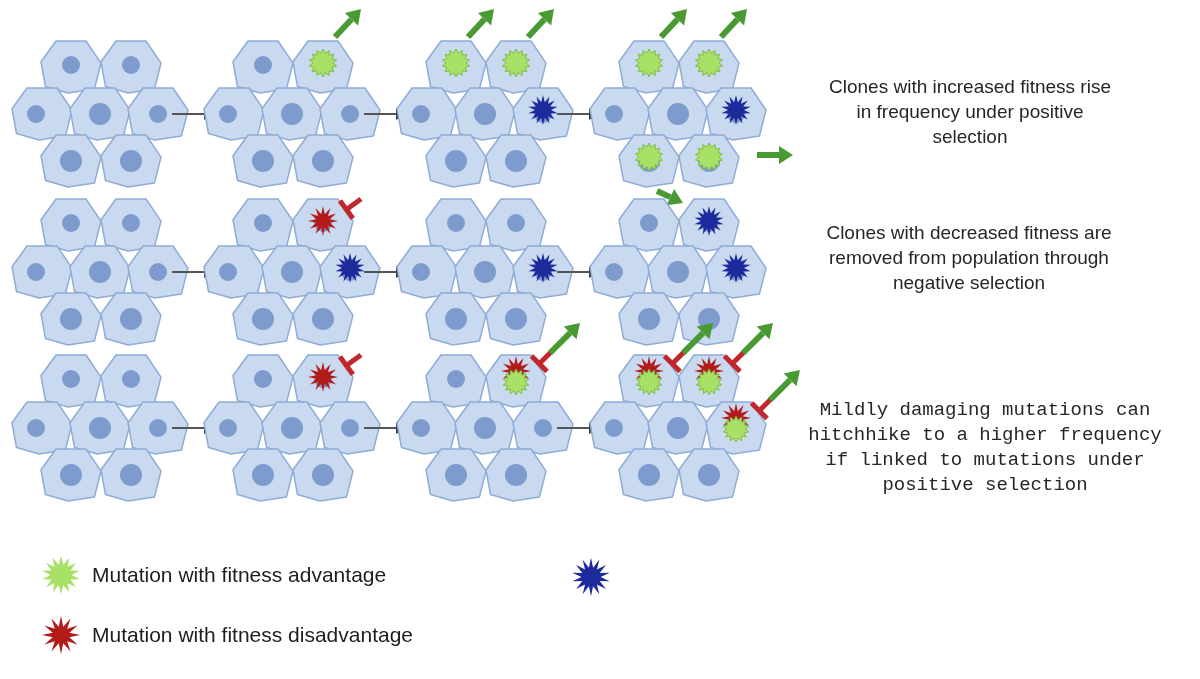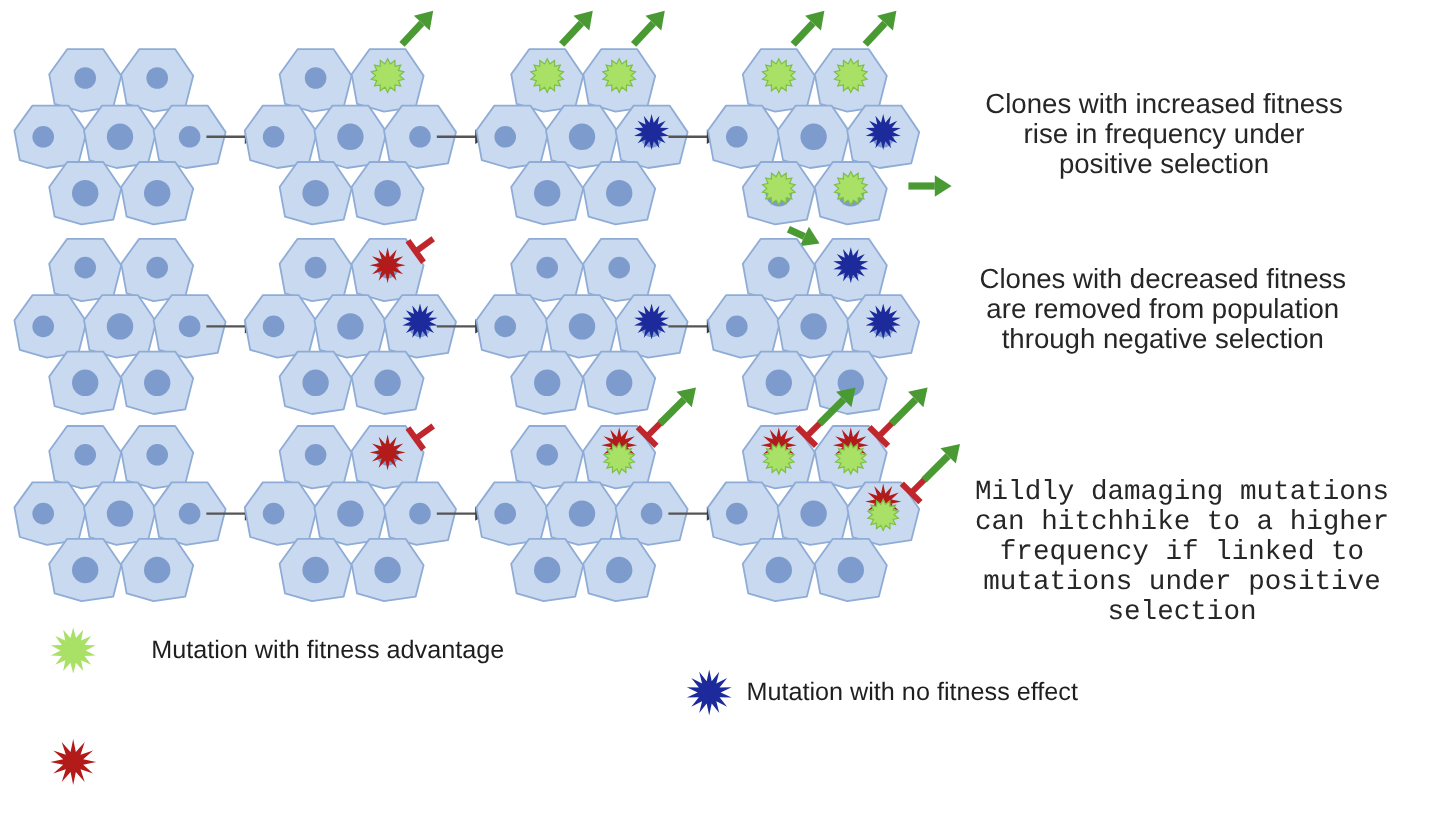--- a/index.html
+++ b/index.html
@@ -1,27 +1,27 @@
 <!DOCTYPE html>
 <html><head>
   <meta charset="utf-8">
   <style>
     html, body { margin: 0; padding: 0; background: #ffffff; }
     body { width: 1200px; height: 679px; position: relative; overflow: hidden;
            font-family: "Liberation Sans", "DejaVu Sans", sans-serif; }
     #diagram { position: absolute; left: 0; top: 0; width: 1200px; height: 679px; }
     .caption { position: absolute; text-align: center; color: #262626;
-               font-size: 23px; line-height: 25px; }
+               font-size: 19px; line-height: 25px; }
     .cap-1 { left: 820px; top: 74px; width: 300px; }
     .cap-2 { left: 804px; top: 220px; width: 330px; }
     .cap-3 { left: 795px; top: 398px; width: 380px; font-family: Liberation Mono, monospace; }
     .legend-item { position: absolute; display: flex; align-items: center; }
     .legend-item svg { width: 46px; height: 46px; margin-right: 8px; }
     .legend-label { font-size: 21px; color: #1e1e1e; }
-    .leg-adv { left: 38px; top: 519px; gap: 34px; }
+    .leg-adv { left: 38px; top: 552px; }
     .leg-dis { left: 38px; top: 612px; }
     .leg-neu { left: 568px; top: 554px; }
   </style>
 </head>
 <body>
 
 <svg id="diagram" xmlns="http://www.w3.org/2000/svg" viewBox="0 0 1200 679">
     <g>
       <g>
         <g>
@@ -524,19 +524,19 @@
 <div class="legend-item leg-adv">
   <svg viewBox="-24 -24 48 48" id="leg-adv-svg">
       <path d="M0.0 -20.0L2.4 -10.7L8.7 -18.0L6.9 -8.6L15.6 -12.5L9.9 -4.8L19.5 -4.5L11.0 0.0L19.5 4.5L9.9 4.8L15.6 12.5L6.9 8.6L8.7 18.0L2.4 10.7L0.0 20.0L-2.4 10.7L-8.7 18.0L-6.9 8.6L-15.6 12.5L-9.9 4.8L-19.5 4.5L-11.0 0.0L-19.5 -4.5L-9.9 -4.8L-15.6 -12.5L-6.9 -8.6L-8.7 -18.0L-2.4 -10.7Z" fill="#a9e066"></path>
     </svg>
   <span class="legend-label">Mutation with fitness advantage</span>
 </div>
 <div class="legend-item leg-dis">
   <svg viewBox="-24 -24 48 48" id="leg-dis-svg">
       <path d="M0.0 -20.0L2.3 -8.7L10.0 -17.3L6.4 -6.4L17.3 -10.0L8.7 -2.3L20.0 0.0L8.7 2.3L17.3 10.0L6.4 6.4L10.0 17.3L2.3 8.7L0.0 20.0L-2.3 8.7L-10.0 17.3L-6.4 6.4L-17.3 10.0L-8.7 2.3L-20.0 0.0L-8.7 -2.3L-17.3 -10.0L-6.4 -6.4L-10.0 -17.3L-2.3 -8.7Z" fill="#b31a1a"></path>
     </svg>
+  <span class="legend-label">Mutation with fitness disadvantage</span>
 </div>
 <div class="legend-item leg-neu">
   <svg viewBox="-24 -24 48 48" id="leg-neu-svg">
       <path d="M0.0 -20.0L2.2 -9.7L8.7 -18.0L6.2 -7.8L15.6 -12.5L9.0 -4.3L19.5 -4.5L10.0 0.0L19.5 4.5L9.0 4.3L15.6 12.5L6.2 7.8L8.7 18.0L2.2 9.7L0.0 20.0L-2.2 9.7L-8.7 18.0L-6.2 7.8L-15.6 12.5L-9.0 4.3L-19.5 4.5L-10.0 0.0L-19.5 -4.5L-9.0 -4.3L-15.6 -12.5L-6.2 -7.8L-8.7 -18.0L-2.2 -9.7Z" fill="#1c2a9c"></path>
     </svg>
-  <span class="legend-label">Mutation with no fitness effect</span>
 </div>
 
 </body></html>

